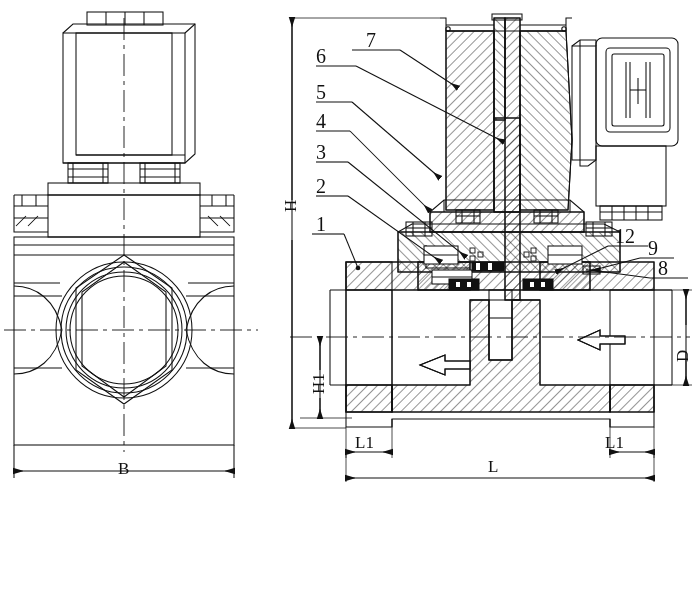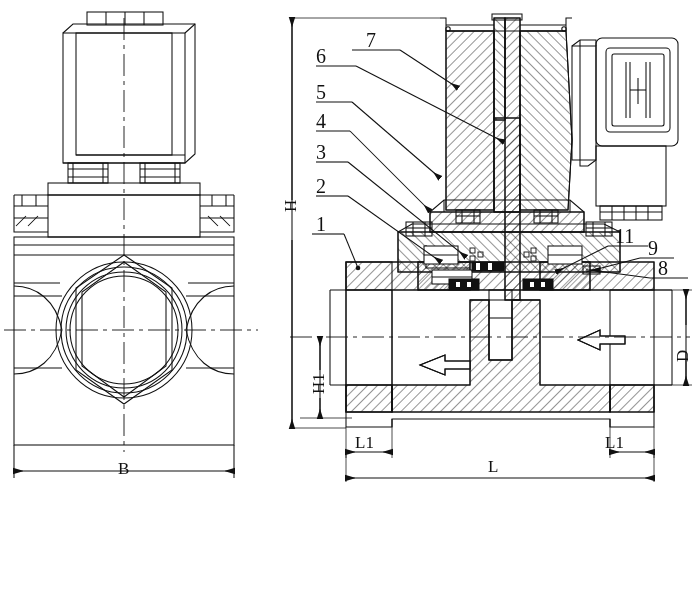--- a/index.html
+++ b/index.html
@@ -320,21 +320,21 @@
 
   <div class="lbl callout" style="left:316px;top:214px;">1</div>
   <div class="lbl callout" style="left:316px;top:176px;">2</div>
   <div class="lbl callout" style="left:316px;top:142px;">3</div>
   <div class="lbl callout" style="left:316px;top:111px;">4</div>
   <div class="lbl callout" style="left:316px;top:82px;">5</div>
   <div class="lbl callout" style="left:316px;top:46px;">6</div>
   <div class="lbl callout" style="left:366px;top:30px;">7</div>
   <div class="lbl callout" style="left:658px;top:258px;">8</div>
   <div class="lbl callout" style="left:648px;top:238px;">9</div>
-  <div class="lbl callout" style="left:615px;top:226px;">11</div>
+  <div class="lbl callout" style="left:615px;top:226px;">12</div>
 
   <div class="lbl dim" style="left:118px;top:460px;">B</div>
   <div class="lbl dim rot90" style="left:282px;top:212px;">H</div>
   <div class="lbl dim rot90" style="left:310px;top:394px;">H1</div>
   <div class="lbl dim rot90" style="left:674px;top:362px;">D</div>
   <div class="lbl dim" style="left:488px;top:458px;">L</div>
   <div class="lbl dim" style="left:355px;top:434px;">L1</div>
   <div class="lbl dim" style="left:605px;top:434px;">L1</div>
 
   <div class="footer">

